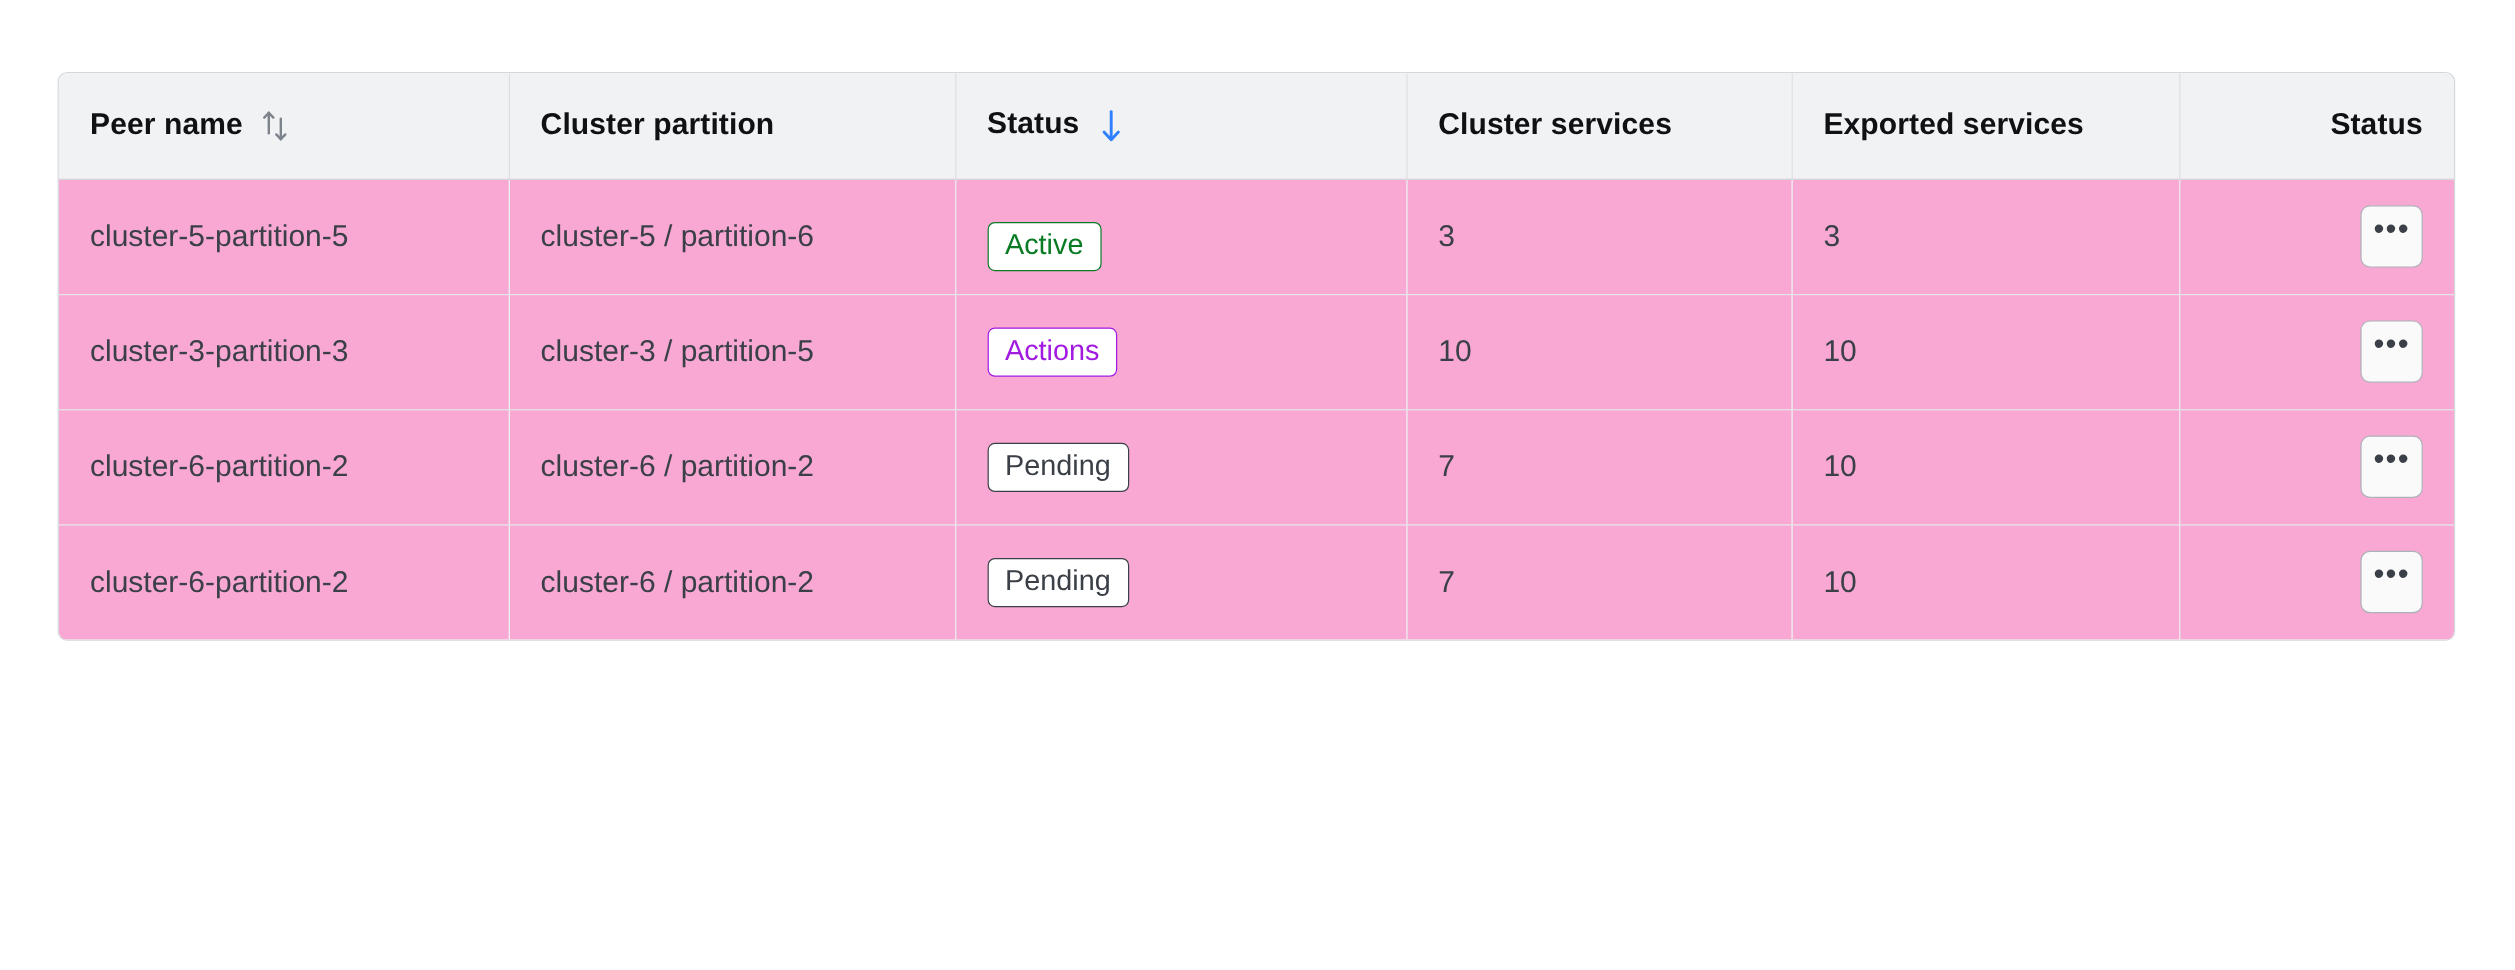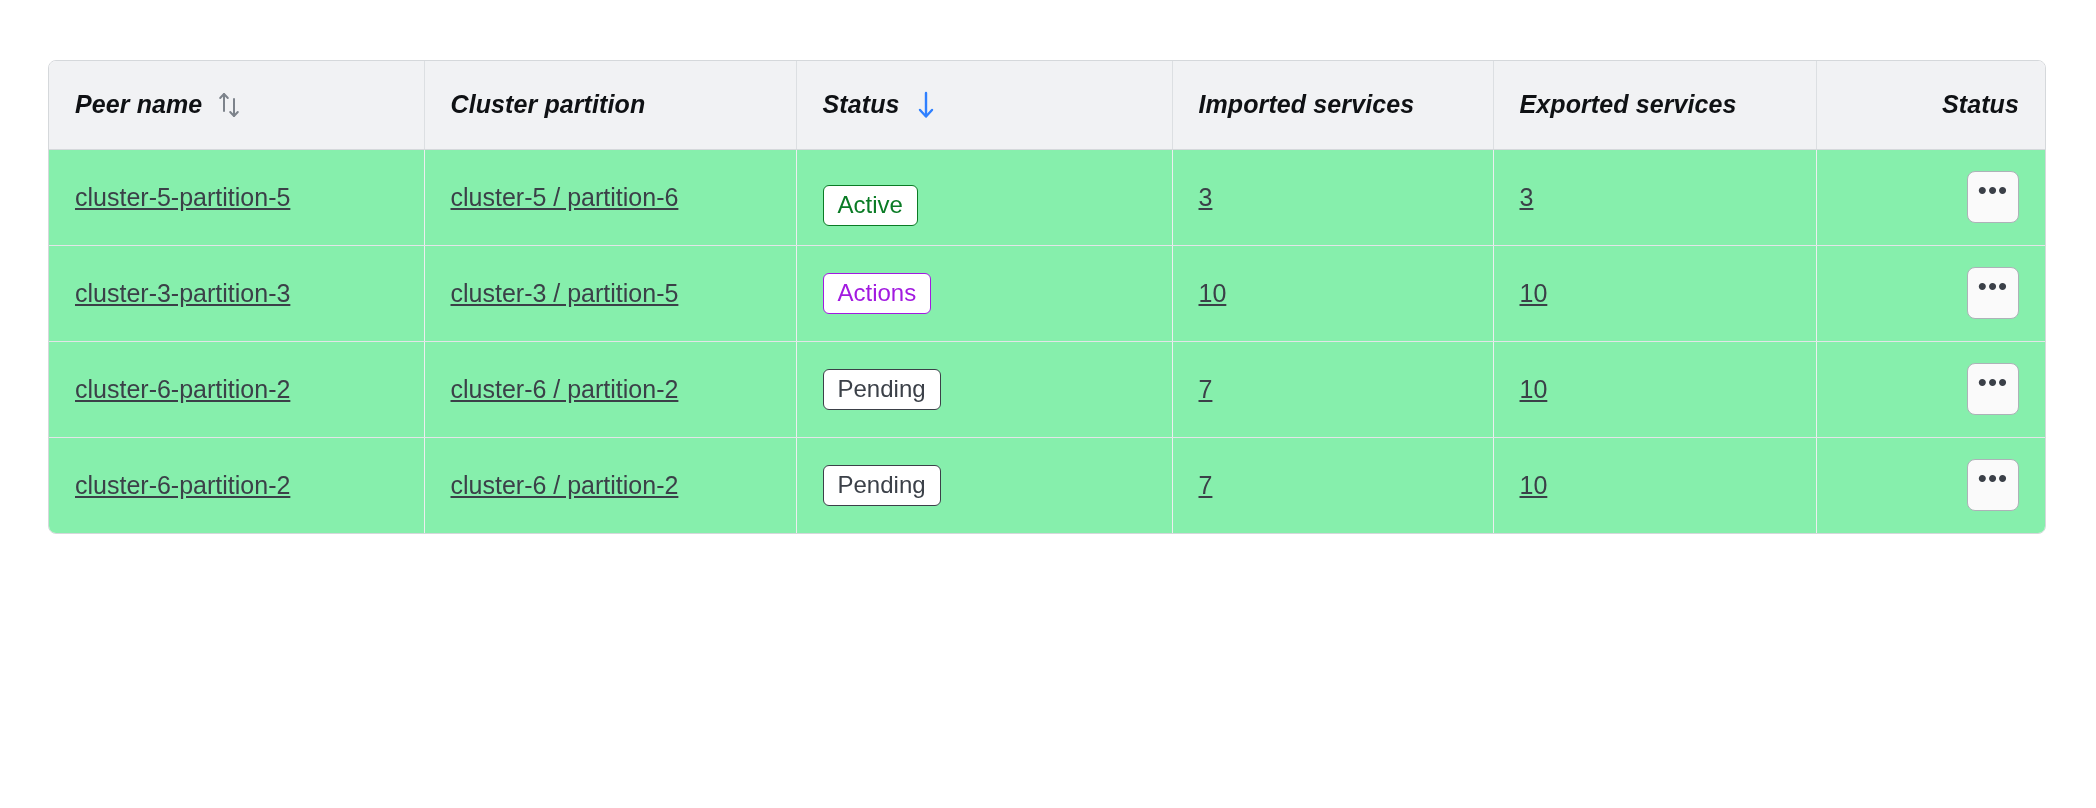--- a/index.html
+++ b/index.html
@@ -64,44 +64,42 @@
     box-sizing: border-box;
     white-space: nowrap;
   }
   thead th:last-child {
     border-right: none;
     text-align: right;
   }
 
   .th-inner {
     display: flex;
-    align-items: center;
+    align-items: flex-start;
     gap: 14px;
-    font-style: italic;
   }
   .th-inner.right { justify-content: flex-end; }
 
   .sort-icon {
     display: inline-flex;
     align-items: center;
     line-height: 0;
   }
 
   tbody td {
     border-bottom: 1px solid #e3e5e8;
     border-right: 1px solid #eceef0;
     padding: 16px 26px;
     height: 96px;
     font-size: 25px;
     color: #3b4048;
     vertical-align: middle;
     box-sizing: border-box;
     white-space: nowrap;
-    background: #86efac;
-    text-decoration: underline;
+    background: #f9a8d4;
   }
   tbody tr:last-child td { border-bottom: none; }
   tbody td:last-child {
     border-right: none;
     text-align: right;
   }
 
   .badge {
     display: inline-block;
     border: 1.6px solid currentColor;
@@ -184,21 +182,21 @@
                   <g stroke="#2f80ff" stroke-width="2.4" fill="none" stroke-linecap="round" stroke-linejoin="round">
                     <path d="M12 4 L12 27"></path>
                     <path d="M6 21 L12 27.5 L18 21"></path>
                   </g>
                 </svg>
               </span>
             </span>
           </th>
           <th>
             <span class="th-inner">
-              <span>Imported services</span>
+              <span>Cluster services</span>
             </span>
           </th>
           <th>
             <span class="th-inner">
               <span>Exported services</span>
             </span>
           </th>
           <th>
             <span class="th-inner right">
               <span>Status</span>

